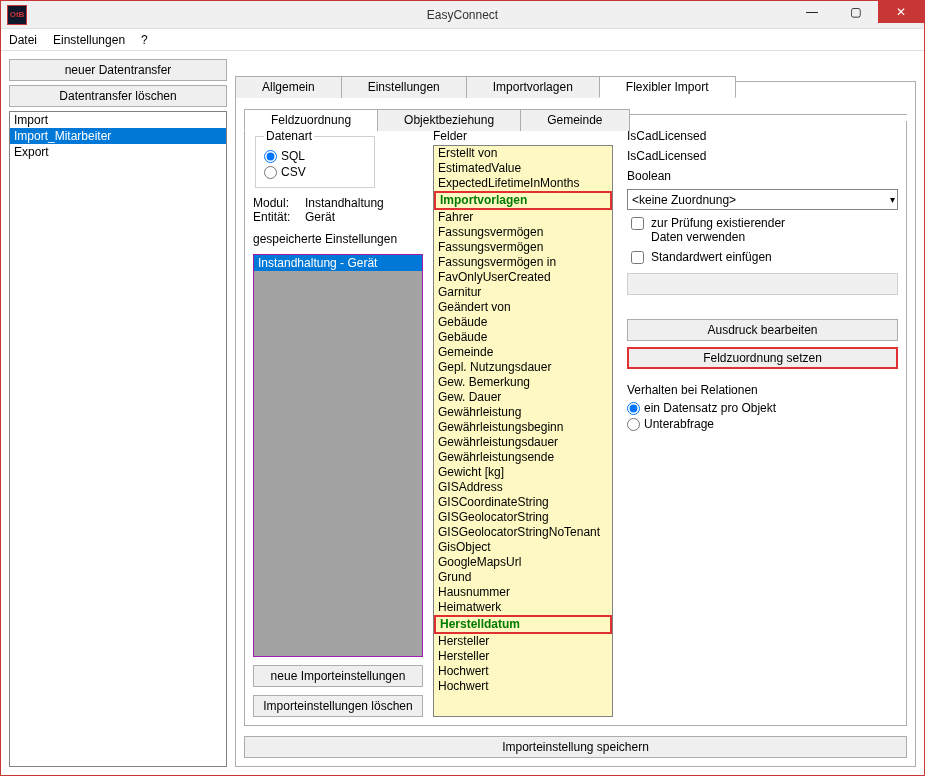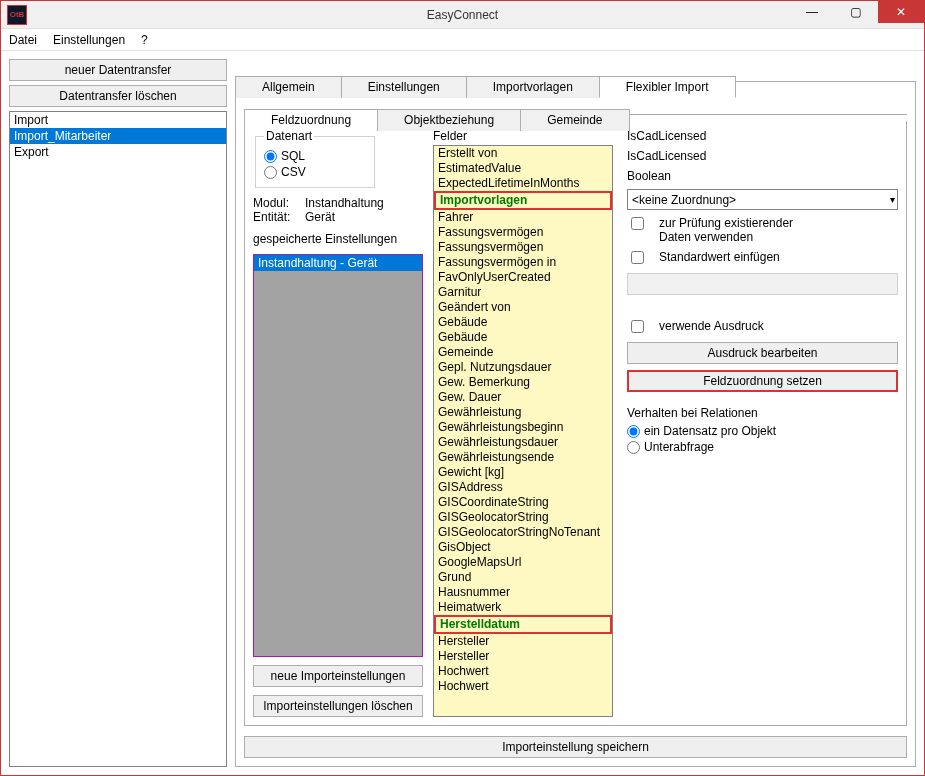--- a/index.html
+++ b/index.html
@@ -37,21 +37,21 @@
 .saved-settings-list .selected{background:#0078d7;color:#fff;padding:1px 4px;}
 .column2 { width:180px; display:flex; flex-direction:column; min-height:0;}
 .felder-label{margin-bottom:2px;}
 .felder-box { flex:1; border:1px solid #828282; overflow-y:scroll; background:#fef9c3; min-height:0;}
 .felder-box div{padding:0 4px; white-space:nowrap; line-height:15px;}
 .felder-box .green{color:#007a00; font-weight:bold;}
 .redframe{border:2px solid #e03030;}
 .column3 { flex:1; display:flex; flex-direction:column; gap:6px; padding-left:4px;}
 .dd { height:21px; border:1px solid #828282; background:#fff; display:flex; align-items:center; justify-content:space-between; padding:0 2px 0 4px;}
 .chev{font-size:10px;}
-.cb-line{display:flex;align-items:flex-start;gap:12px;}
+.cb-line{display:flex;align-items:flex-start;gap:4px;}
 .cb-line input{margin-top:1px;}
 .txt-disabled{height:22px;border:1px solid #d0d0d0;background:#f0f0f0;}
 .btn-full{width:100%; height:22px; background:#efefef; border:1px solid #adadad;}
 .btn-full.redb{border:2px solid #e03030;}
 .fieldset2{border:none;padding:0;margin-top:8px;}
 .bottom-btn{height:22px; width:100%; background:#efefef; border:1px solid #adadad; margin-top:4px;}
 </style>
 </head>
 <body>
 
@@ -181,24 +181,20 @@
             <div class="cb-line">
               <input type="checkbox" style="">
               <span style="max-width:160px;">zur Prüfung existierender Daten verwenden</span>
             </div>
             <div class="cb-line">
               <input type="checkbox" style="">
               <span style="max-width:160px;">Standardwert einfügen</span>
             </div>
             <div class="txt-disabled"></div>
             <div style="height:12px;"></div>
-            <div class="cb-line">
-              <input type="checkbox" style="">
-              <span>verwende Ausdruck</span>
-            </div>
             <button class="btn-full">Ausdruck bearbeiten</button>
             <button class="btn-full redb">Feldzuordnung setzen</button>
             <div class="fieldset2">
               <div style="margin-bottom:4px;">Verhalten bei Relationen</div>
               <div class="radio-line">
                 <input type="radio" checked="" style="">
                 <span>ein Datensatz pro Objekt</span>
               </div>
               <div class="radio-line">
                 <input type="radio" style="">

